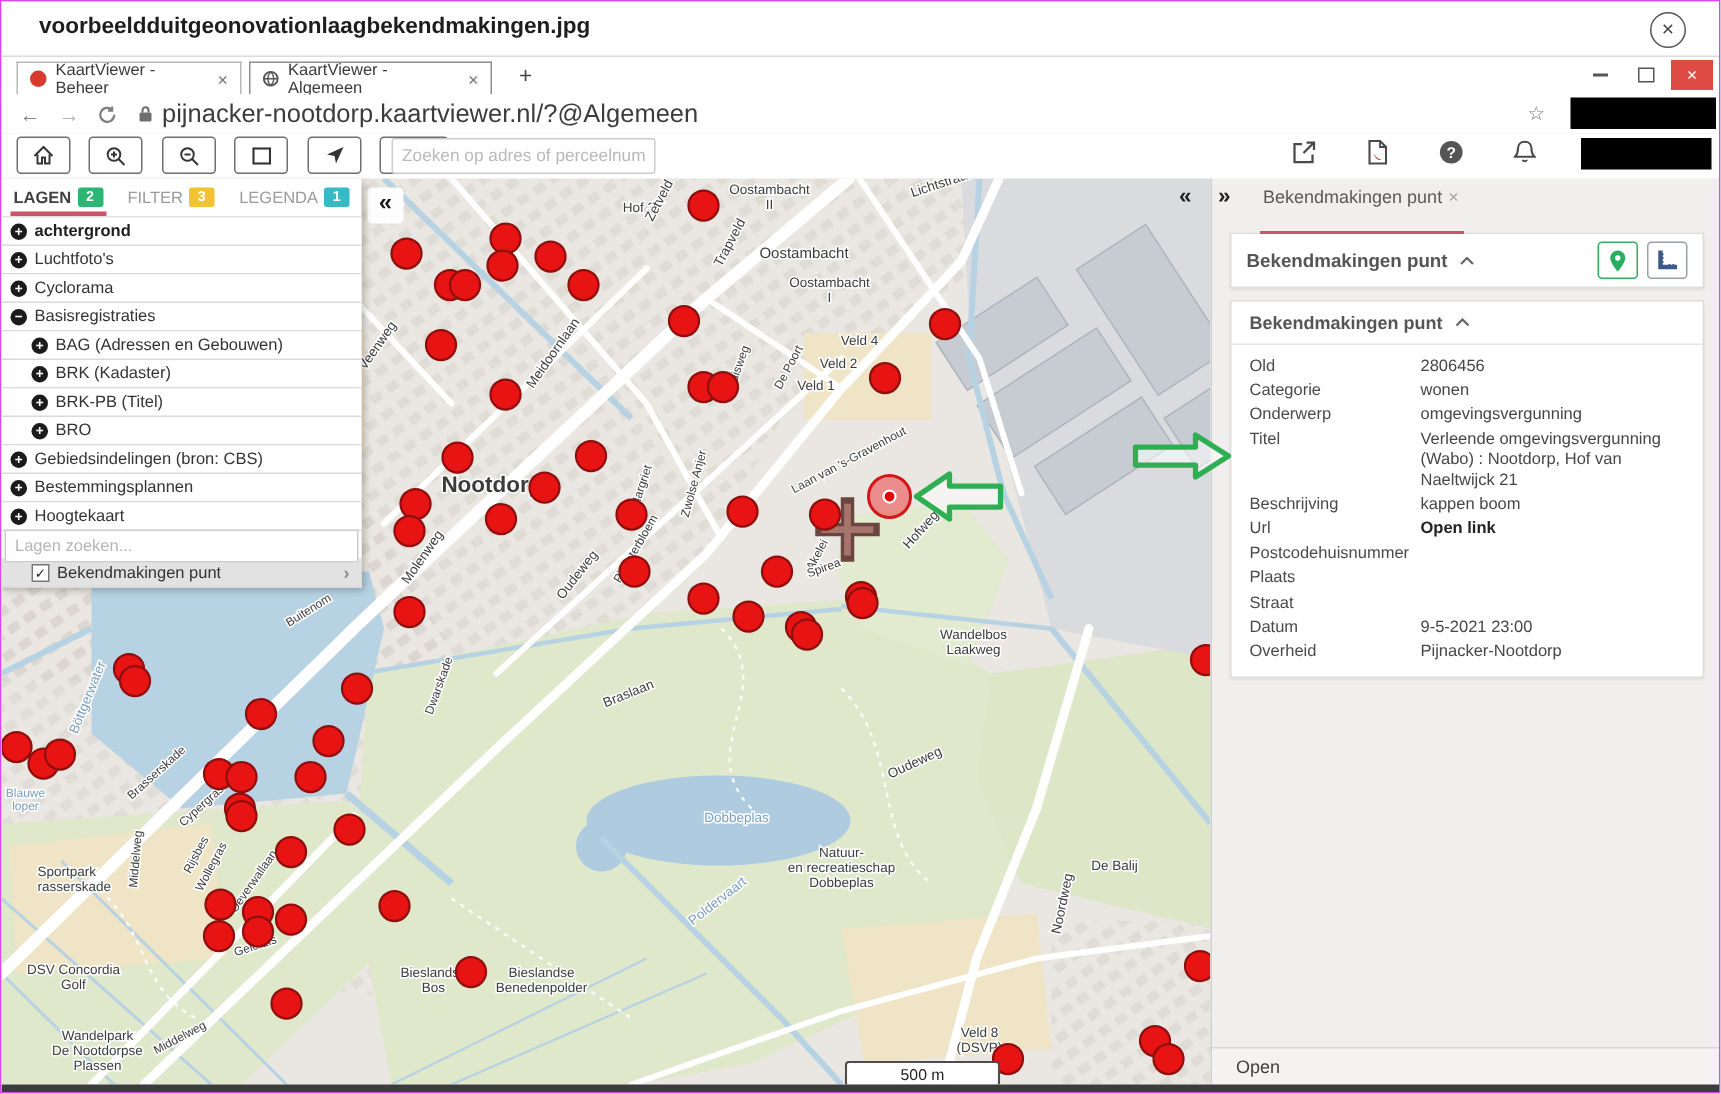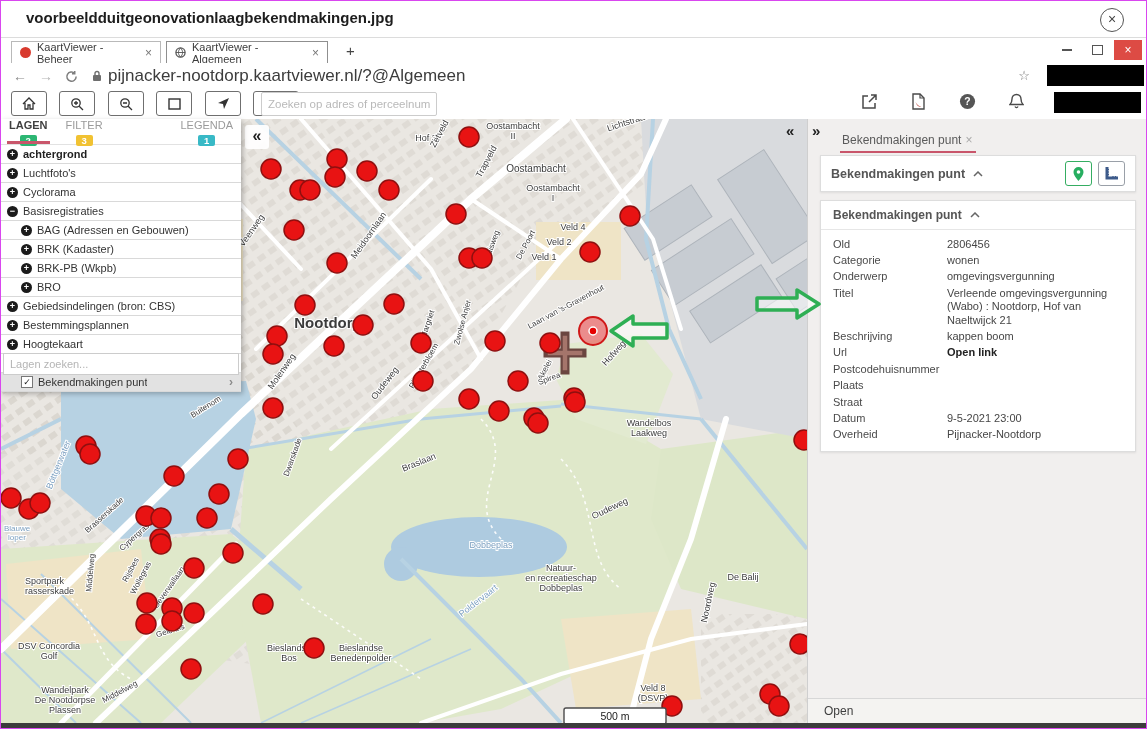--- a/index.html
+++ b/index.html
@@ -44,41 +44,41 @@
 
   
   .map-wrap{position:absolute;left:0;top:118px;width:806px;height:604px;background:#eae7e2;overflow:hidden;}
   #map-svg{position:absolute;left:0;top:0;}
   .map-collapse{position:absolute;left:244px;top:6px;width:24px;height:24px;background:rgba(255,255,255,.92);border-radius:3px;
     font-size:16px;font-weight:bold;color:#1c1c1c;text-align:center;line-height:22px;cursor:pointer;}
 
   
   .sidebar{position:absolute;left:0;top:118px;width:240px;background:#fff;box-shadow:2px 2px 5px rgba(0,0,0,.25);}
   .side-tabs{position:relative;height:26px;border-bottom:1px solid #e2e2e2;display:flex;align-items:center;padding:0 6px;box-sizing:border-box;}
-  .side-tab{display:flex;align-items:center;gap:4px;font-size:11px;color:#9a9a9a;cursor:pointer;position:relative;height:100%;padding:0 2px;flex-direction:column;}
+  .side-tab{display:flex;align-items:center;gap:4px;font-size:11px;color:#9a9a9a;cursor:pointer;position:relative;height:100%;padding:0 2px;}
   .side-tab.active{color:#3f3f3f;font-weight:bold;}
   .side-tab.active::after{content:"";position:absolute;left:0;right:0;bottom:0;height:3px;background:#c9566b;}
   .side-tab .st-badge{min-width:13px;height:13px;border-radius:2px;color:#fff;font-size:9.5px;font-weight:bold;display:flex;align-items:center;justify-content:center;padding:0 2px;}
   .st-sp{flex:1;}
   .layer-tree{font-size:11px;color:#333;}
   .layer-row{display:flex;align-items:center;height:18px;border-bottom:1px solid #d9d9d9;padding-left:6px;cursor:pointer;background:#fff;}
   .layer-row.hl{background:#e2e2e2;}
   .layer-row .tree-icon{width:11px;height:11px;border-radius:50%;background:#1b1b1b;color:#fff;font-size:9px;line-height:11px;text-align:center;margin-right:5px;flex:0 0 auto;font-weight:bold;}
   .layer-row .cbx{width:10px;height:10px;border:1px solid #777;background:#fff;font-size:9px;line-height:10px;text-align:center;color:#222;margin-right:5px;flex:0 0 auto;}
   .layer-row .l-label{white-space:nowrap;overflow:hidden;}
   .layer-row.b .l-label{font-weight:bold;color:#1f1f1f;}
   .layer-row .l-sp{flex:1;}
   .layer-row .layer-opts{color:#8a8a8a;font-size:12px;font-weight:bold;margin-right:8px;}
   .layer-search{position:absolute;left:2px;top:352px;width:236px;height:22px;border:1px solid #ccc;background:#fff;font-size:11px;color:#444;padding:0 6px;box-sizing:border-box;font-family:"Liberation Sans",sans-serif;}
   .layer-search::placeholder{color:#b5b5b5;}
 
   
   .panel{position:absolute;left:806px;top:118px;width:341px;height:604px;background:#f1efee;border-left:1px solid #cfcfcf;box-sizing:border-box;}
   .panel-nav{position:relative;height:28px;}
-  .panel-tab{position:absolute;left:32px;top:14px;font-size:12px;color:#5a5a5a;border-bottom:2px solid #c9566b;padding:0 4px 4px 2px;cursor:pointer;}
+  .panel-tab{position:absolute;left:32px;top:5px;font-size:12px;color:#5a5a5a;border-bottom:2px solid #c9566b;padding:0 4px 16px 2px;cursor:pointer;}
   .panel-tab .pclose{color:#a9a9a9;margin-left:4px;}
   .pcol{position:absolute;top:3px;font-size:15px;font-weight:bold;color:#222;cursor:pointer;}
   .card{background:#fff;border:1px solid #ddd;margin:0 12px;box-shadow:0 1px 2px rgba(0,0,0,.08);}
   .title-card{margin-top:8px;display:flex;align-items:center;padding:5px 10px;gap:6px;}
   .card-title{font-size:12.5px;font-weight:bold;color:#555;}
   .chev{display:flex;margin-left:2px;}
   .tc-sp{flex:1;}
   .sq-btn{width:27px;height:25px;border-radius:3px;background:#fff;display:flex;align-items:center;justify-content:center;cursor:pointer;box-sizing:border-box;}
   .pin-btn{border:1px solid #35ad62;}
   .ruler-btn{border:1px solid #9aa0a8;}
@@ -466,21 +466,21 @@
         <div class="layer-row" style="padding-left: 20px;">
           <span class="tree-icon">+</span>
           <span class="l-label">BAG (Adressen en Gebouwen)</span>
         </div>
         <div class="layer-row" style="padding-left: 20px;">
           <span class="tree-icon">+</span>
           <span class="l-label">BRK (Kadaster)</span>
         </div>
         <div class="layer-row" style="padding-left: 20px;">
           <span class="tree-icon">+</span>
-          <span class="l-label">BRK-PB (Wkpb)</span>
+          <span class="l-label">BRK-PB (Titel)</span>
         </div>
         <div class="layer-row" style="padding-left: 20px;">
           <span class="tree-icon">+</span>
           <span class="l-label">BRO</span>
         </div>
         <div class="layer-row" style="padding-left: 6px;">
           <span class="tree-icon">+</span>
           <span class="l-label">Gebiedsindelingen (bron: CBS)</span>
         </div>
         <div class="layer-row" style="padding-left: 6px;">

